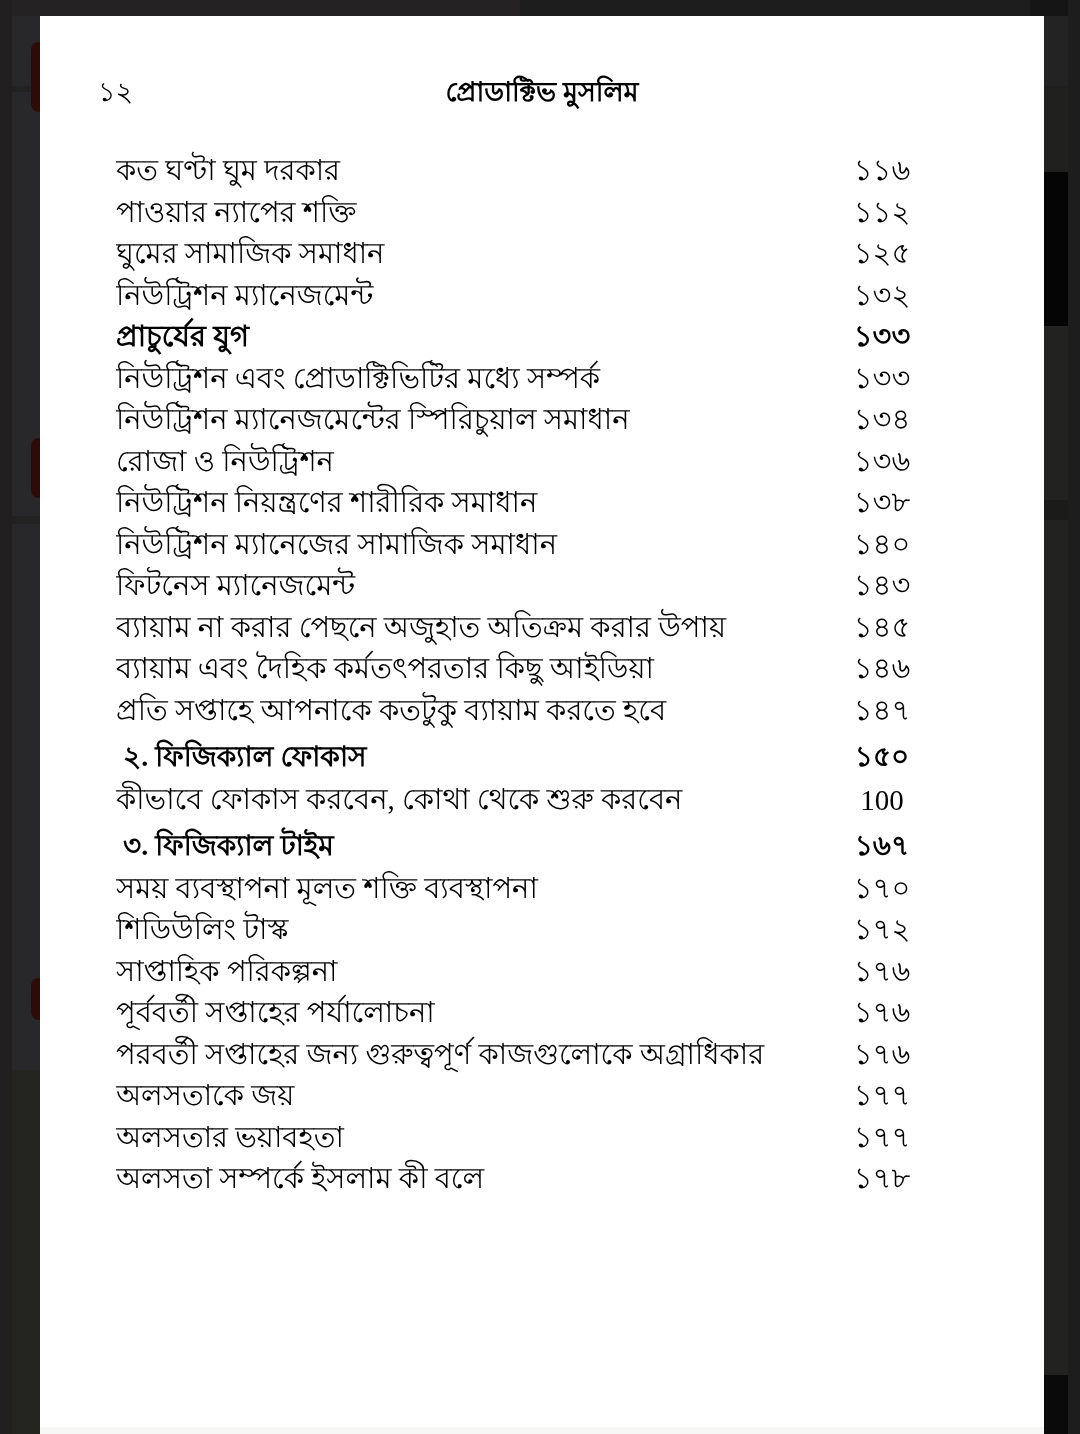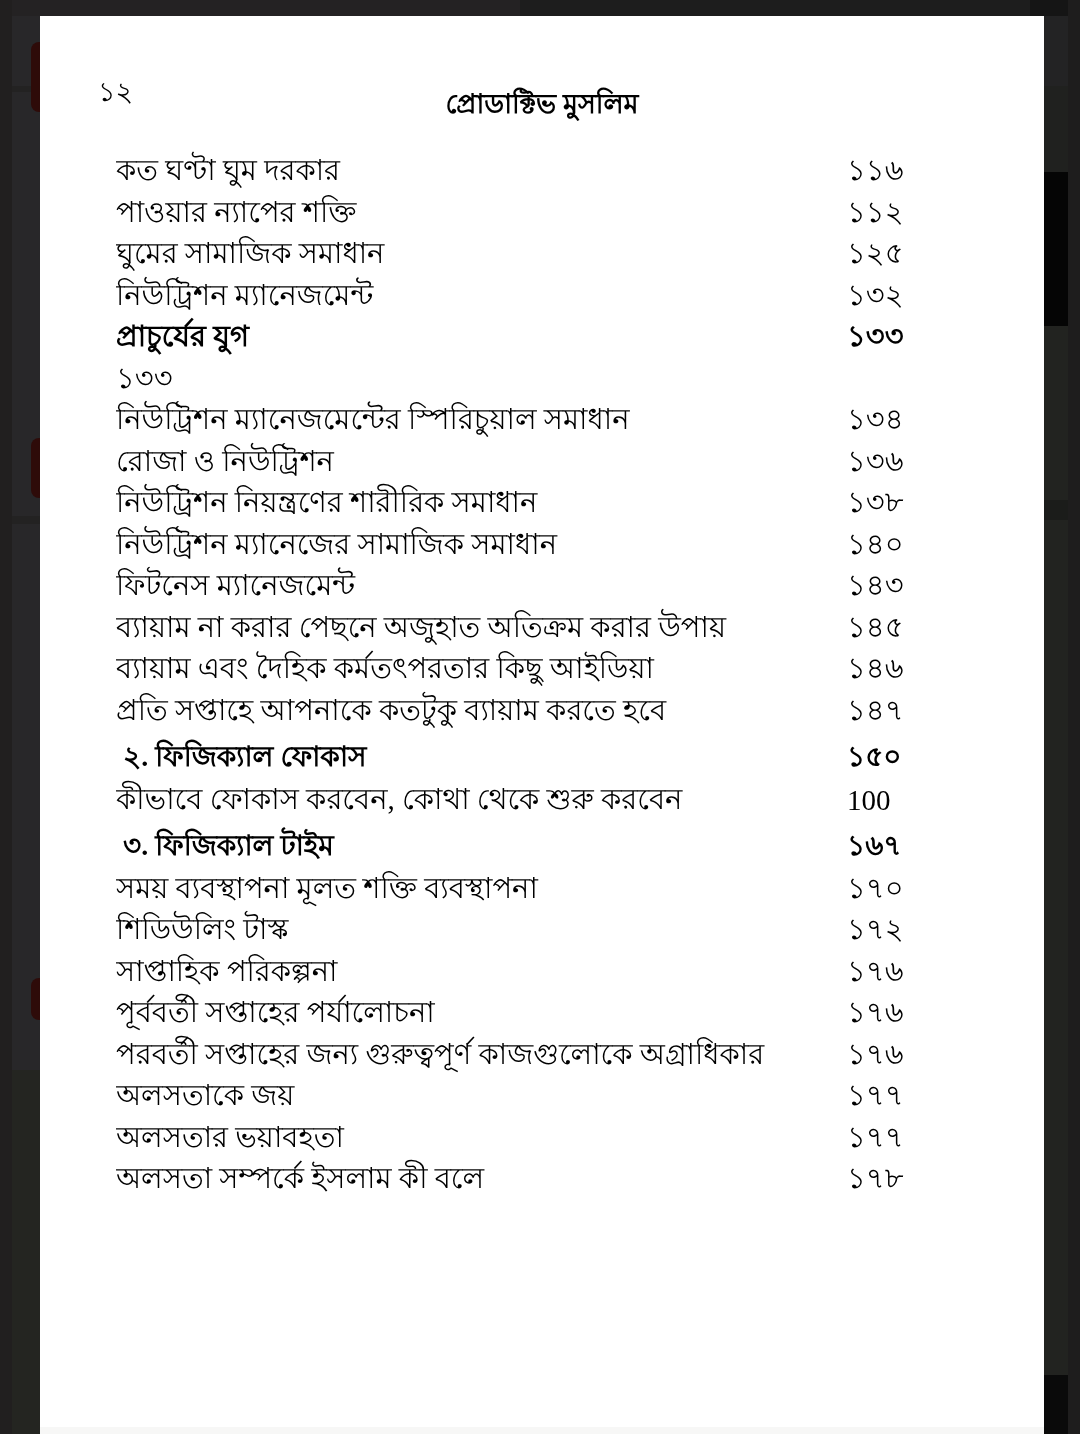--- a/index.html
+++ b/index.html
@@ -35,30 +35,30 @@
   .right-outer{position:absolute;left:1068px;top:0;width:12px;height:1434px;background:#1e1d1d;}
   
   .page{
     position:absolute;left:40px;top:16px;width:1004px;height:1418px;
     background:#ffffff;color:#000;
   }
   .page-footstrip{position:absolute;left:0;bottom:0;width:1004px;height:7px;background:#f7f7f6;}
   .page-header{position:absolute;left:0;top:58px;width:1004px;height:36px;}
   .page-num{position:absolute;left:58px;top:0;font-size:27px;line-height:36px;}
   .book-title{position:absolute;left:0;top:0;width:1004px;text-align:center;
-    font-size:27px;line-height:36px;font-weight:700;margin-top:12px;}
+    font-size:27px;line-height:36px;font-weight:700;}
   
   .toc{position:absolute;left:0;top:135px;width:1004px;}
   .toc-row{
     display:flex;align-items:center;height:41.5px;
     padding-left:76px;padding-right:127px;
     font-size:29px;
   }
   .toc-row .toc-label{flex:1;white-space:nowrap;overflow:hidden;}
-  .toc-row .toc-page{min-width:70px;text-align:left;}
+  .toc-row .toc-page{min-width:70px;text-align:center;}
   .toc-row.bold{font-weight:700;}
   .toc-row.section{padding-left:83px;margin-top:6px;font-size:28px;}
 </style>
 </head>
 <body>
 
 <div class="stage">
 
   <div class="topbar">
     <div class="seg1"></div>
@@ -105,20 +105,21 @@
         </div>
         <div class="toc-row">
           <span class="toc-label">নিউট্রিশন ম্যানেজমেন্ট</span>
           <span class="toc-page">১৩২</span>
         </div>
         <div class="toc-row bold">
           <span class="toc-label">প্রাচুর্যের যুগ</span>
           <span class="toc-page">১৩৩</span>
         </div>
         <div class="toc-row">
+          <span class="toc-label">নিউট্রিশন এবং প্রোডাক্টিভিটির মধ্যে সম্পর্ক</span>
           <span class="toc-page">১৩৩</span>
         </div>
         <div class="toc-row">
           <span class="toc-label">নিউট্রিশন ম্যানেজমেন্টের স্পিরিচুয়াল সমাধান</span>
           <span class="toc-page">১৩৪</span>
         </div>
         <div class="toc-row">
           <span class="toc-label">রোজা ও নিউট্রিশন</span>
           <span class="toc-page">১৩৬</span>
         </div>

